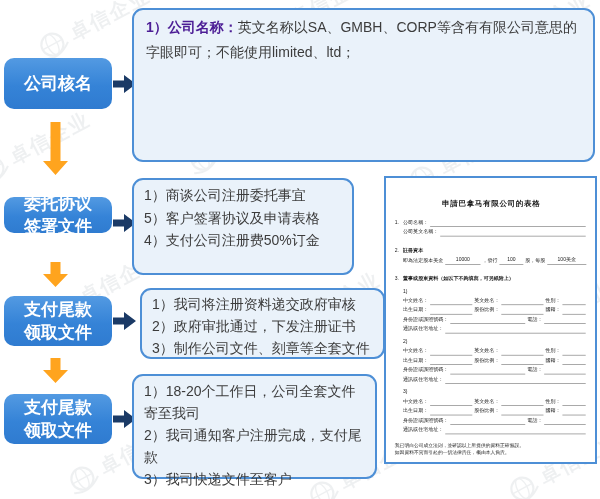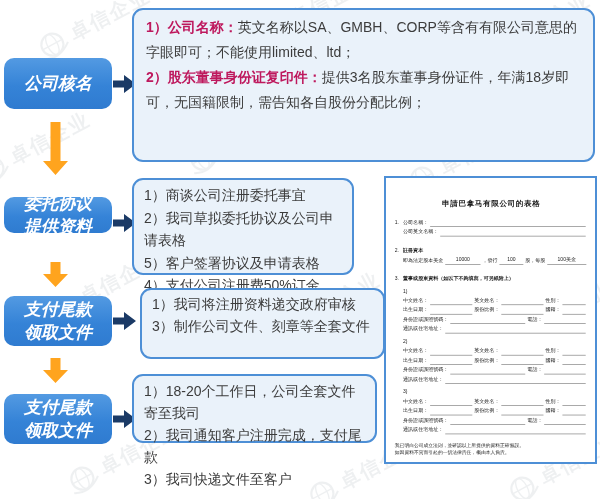--- a/index.html
+++ b/index.html
@@ -10,42 +10,42 @@
   .wm-layer{position:absolute;inset:0;pointer-events:none;}
   .wm{position:absolute;display:flex;align-items:center;gap:4px;
       transform:rotate(-28deg);color:#9aa4ad;opacity:.16;font-weight:bold;
       font-size:20px;letter-spacing:2px;white-space:nowrap;}
   .wm svg{width:34px;height:34px;}
 
   
   .step-box{position:absolute;left:4px;width:108px;box-sizing:border-box;
     background:linear-gradient(180deg,#539ae2 0%,#3583d7 55%,#2f7bd0 100%);
     border-radius:10px;color:#fff;font-weight:bold;font-size:17px;line-height:23px;
-    display:flex;flex-direction:column;align-items:center;justify-content:center;text-align:center;font-style:italic;}
+    display:flex;flex-direction:column;align-items:center;justify-content:center;text-align:center;}
   .s1{top:58px;height:51px;}
   .s2{top:197px;height:36px;}
   .s3{top:296px;height:50px;}
   .s4{top:394px;height:50px;}
 
   .rarrow{position:absolute;left:113px;width:23px;height:18px;}
   .ra1{top:75px;} .ra2{top:214px;} .ra3{top:312px;} .ra4{top:410px;}
   .darrow{position:absolute;left:43px;width:25px;}
   .da1{top:122px;height:53px;}
   .da2{top:262px;height:25px;}
   .da3{top:358px;height:25px;}
 
   
   .panel{position:absolute;box-sizing:border-box;background:#EAF2FA;
     border:2px solid #4D8FD6;border-radius:11px;color:#3c3c3c;font-size:14px;}
   .panel p{margin:0;}
   .panel-a{left:132px;top:8px;width:463px;height:154px;padding:5px 12px 0 12px;line-height:25px;}
-  .panel-a b{color:#be185d;}
+  .panel-a b{color:#4c1d95;}
   .panel-b{left:132px;top:178px;width:222px;height:97px;padding:4px 10px 0 10px;line-height:22.5px;}
   .panel-c{left:132px;top:288px;width:245px;height:71px;padding:3px 10px 0 10px;line-height:22px;margin-left:8px;}
-  .panel-d{left:132px;top:374px;width:245px;height:69px;padding:4px 10px 16px 10px;line-height:22px;}
+  .panel-d{left:132px;top:374px;width:245px;height:105px;padding:4px 10px 16px 10px;line-height:22px;}
 
   
   .form-box{position:absolute;left:384px;top:176px;width:213px;height:288px;
     box-sizing:border-box;background:#fff;border:2px solid #4D8FD6;overflow:hidden;}
   .form-inner{width:334px;transform:scale(0.63);transform-origin:0 0;
     padding:0 14px;box-sizing:border-box;font-size:8px;color:#1a1a1a;}
   .form-title{margin-top:20px;text-align:center;font-weight:bold;font-size:12px;letter-spacing:1px;}
   .fsec{margin-top:14px;}
   .frow{display:flex;align-items:flex-end;line-height:15px;}
   .fnum{width:13px;flex:none;}
@@ -148,21 +148,21 @@
         </svg>
         <span>卓信企业</span>
       </div>
   </div>
 
   <div class="step-box s1">
     <span>公司核名</span>
   </div>
   <div class="step-box s2">
     <span>委托协议</span>
-    <span>提供资料</span>
+    <span>签署文件</span>
   </div>
   <div class="step-box s3">
     <span>支付尾款</span>
     <span>领取文件</span>
   </div>
   <div class="step-box s4">
     <span>支付尾款</span>
     <span>领取文件</span>
   </div>
 
@@ -184,32 +184,31 @@
     </svg>
   <svg class="darrow da2" viewBox="0 0 25 25">
       <polygon points="7.5,0 17.5,0 17.5,12 25,12 12.5,25 0,12 7.5,12" fill="#FFA41E"></polygon>
     </svg>
   <svg class="darrow da3" viewBox="0 0 25 25">
       <polygon points="7.5,0 17.5,0 17.5,12 25,12 12.5,25 0,12 7.5,12" fill="#FFA41E"></polygon>
     </svg>
 
   <div class="panel panel-a">
     <p><b>1）公司名称：</b><span>英文名称以SA、GMBH、CORP等含有有限公司意思的字眼即可；不能使用limited、ltd；</span></p>
-    <p><b>2）股东董事身份证复印件：</b><span>提供3名股东董事身份证件，年满18岁即可，无国籍限制，需告知各自股份分配比例；</span></p>
   </div>
 
   <div class="panel panel-b">
     <p>1）商谈公司注册委托事宜</p>
-    <p>2）我司草拟委托协议及公司申请表格</p>
     <p>5）客户签署协议及申请表格</p>
     <p>4）支付公司注册费50%订金</p>
   </div>
 
   <div class="panel panel-c">
     <p>1）我司将注册资料递交政府审核</p>
+    <p>2）政府审批通过，下发注册证书</p>
     <p>3）制作公司文件、刻章等全套文件</p>
   </div>
 
   <div class="panel panel-d">
     <p>1）18-20个工作日，公司全套文件寄至我司</p>
     <p>2）我司通知客户注册完成，支付尾款</p>
     <p>3）我司快递文件至客户</p>
   </div>
 
   <div class="form-box">

